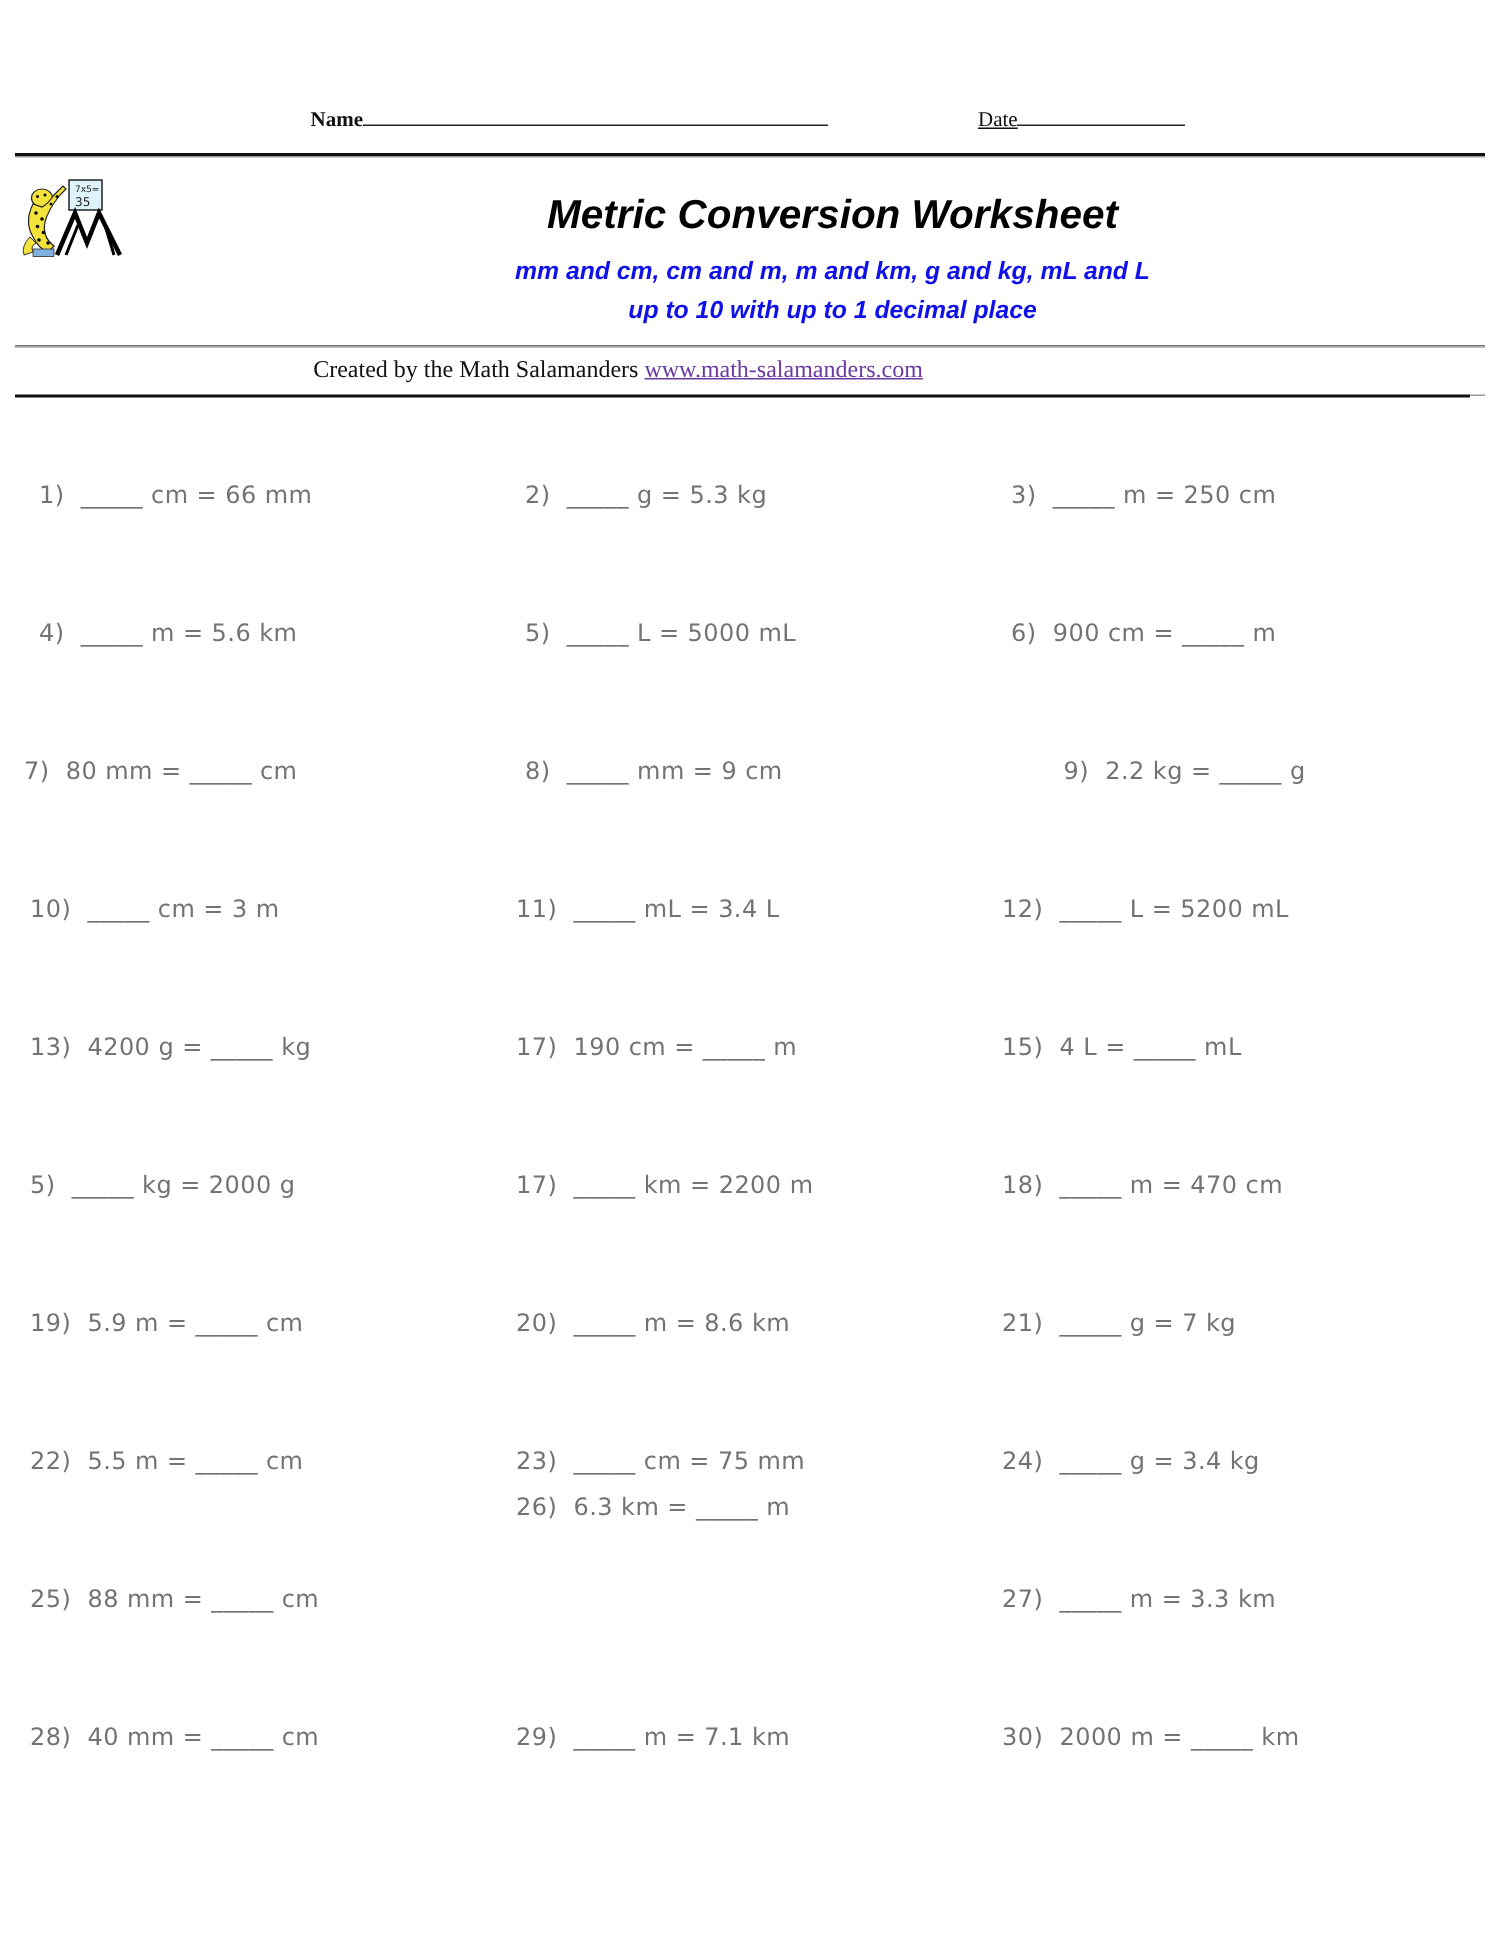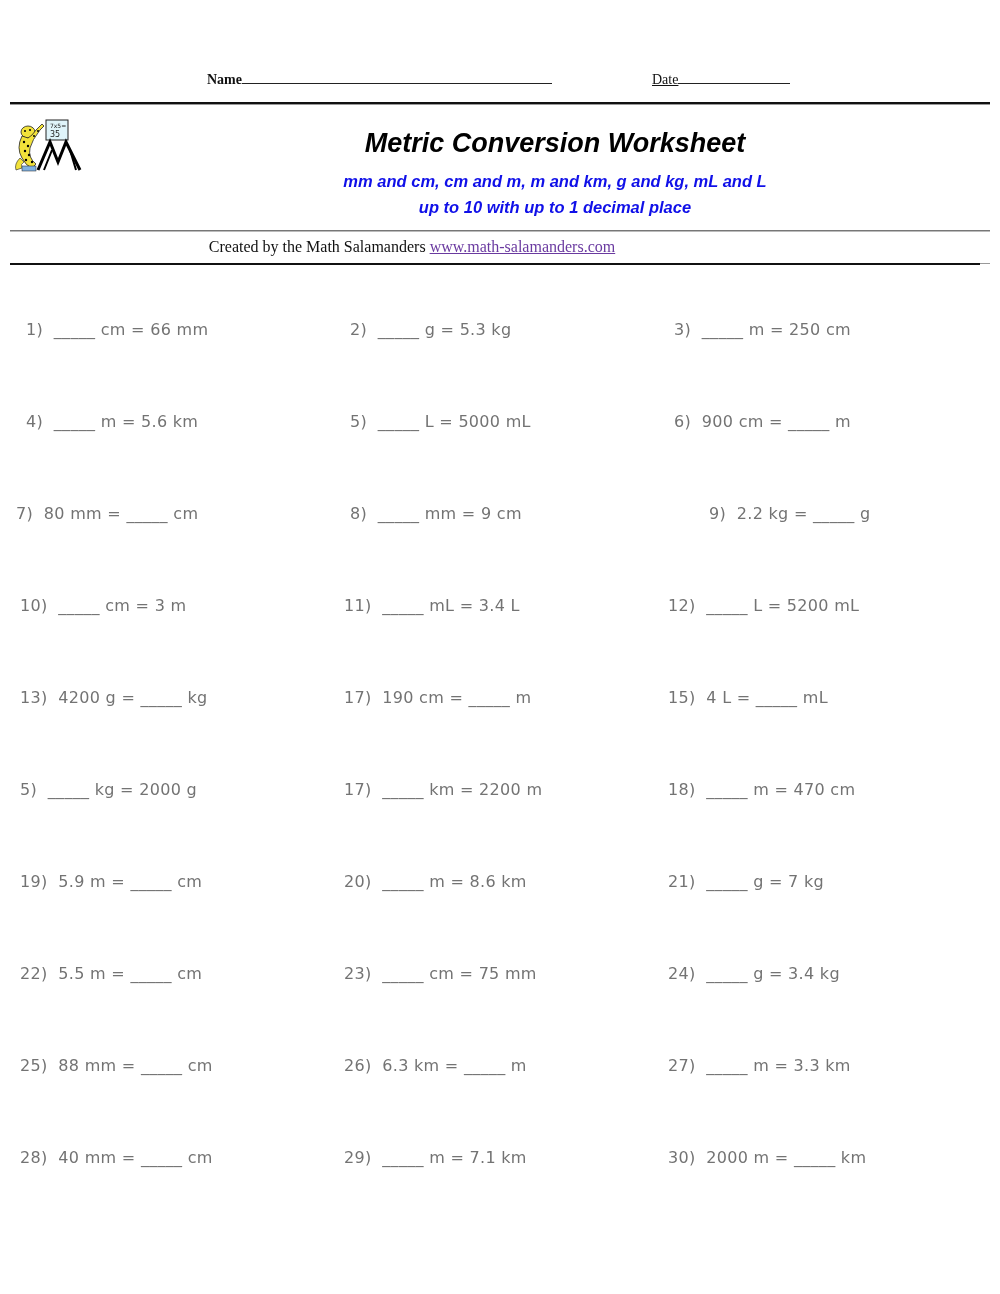--- a/index.html
+++ b/index.html
@@ -236,19 +236,19 @@
 
   <div class="problem" style="left:20px;top:872px"><span class="num">19)</span>  <span class="expr">5.9 m = _____ cm</span></div>
   <div class="problem" style="left:344px;top:872px"><span class="num">20)</span>  <span class="expr">_____ m = 8.6 km</span></div>
   <div class="problem" style="left:668px;top:872px"><span class="num">21)</span>  <span class="expr">_____ g = 7 kg</span></div>
 
   <div class="problem" style="left:20px;top:964px"><span class="num">22)</span>  <span class="expr">5.5 m = _____ cm</span></div>
   <div class="problem" style="left:344px;top:964px"><span class="num">23)</span>  <span class="expr">_____ cm = 75 mm</span></div>
   <div class="problem" style="left:668px;top:964px"><span class="num">24)</span>  <span class="expr">_____ g = 3.4 kg</span></div>
 
   <div class="problem" style="left:20px;top:1056px"><span class="num">25)</span>  <span class="expr">88 mm = _____ cm</span></div>
-  <div class="problem" style="left:344px;top:1056px"><span class="num">26)</span>  <span class="expr">6.3 km = _____ m</span></div>
+  <div class="problem" style="left:344px;top:995px"><span class="num">26)</span>  <span class="expr">6.3 km = _____ m</span></div>
   <div class="problem" style="left:668px;top:1056px"><span class="num">27)</span>  <span class="expr">_____ m = 3.3 km</span></div>
 
   <div class="problem" style="left:20px;top:1148px"><span class="num">28)</span>  <span class="expr">40 mm = _____ cm</span></div>
   <div class="problem" style="left:344px;top:1148px"><span class="num">29)</span>  <span class="expr">_____ m = 7.1 km</span></div>
   <div class="problem" style="left:668px;top:1148px"><span class="num">30)</span>  <span class="expr">2000 m = _____ km</span></div>
 </div>
 
 </body></html>

